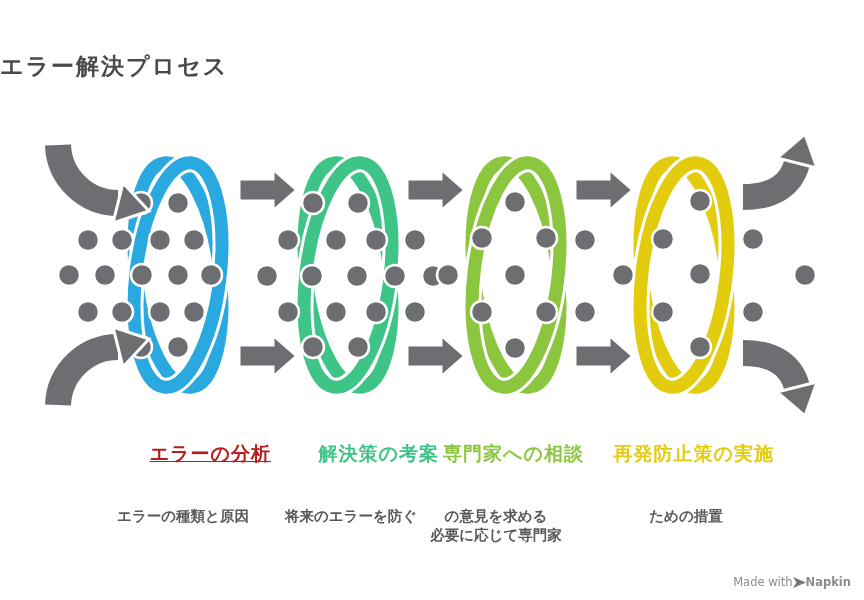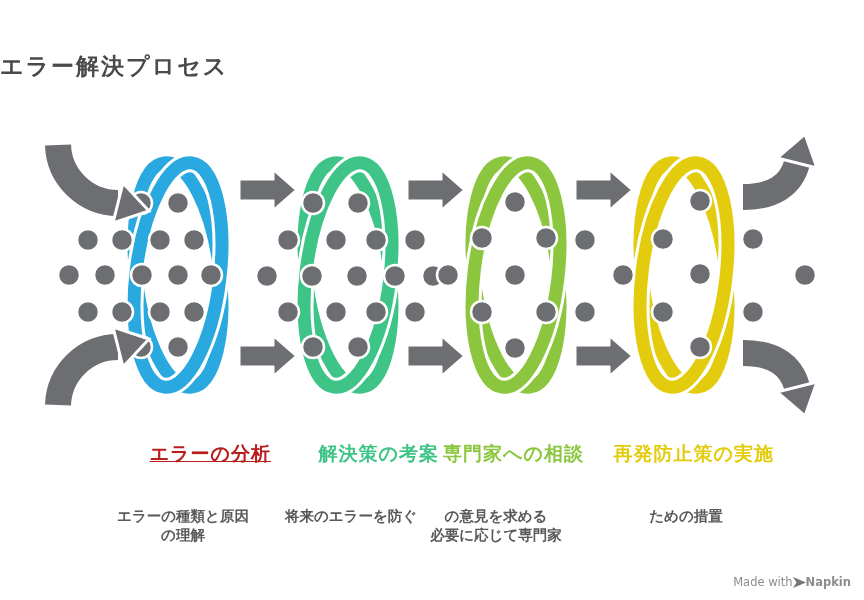--- a/index.html
+++ b/index.html
@@ -166,21 +166,20 @@
       <polygon class="curve-head" points="817,382 777,392 805,416"></polygon>
     </g>
   </svg>
 
   <div class="step-label" style="left:95px">
     <div class="step-title" style="color: #b91c1c; text-decoration: underline;">
       <div>エラーの分析</div>
     </div>
     <div class="step-sub">
       <div>エラーの種類と原因</div>
-      <div>の理解</div>
     </div>
   </div>
   <div class="step-label" style="left:263px">
     <div class="step-title" style="color: rgb(62, 196, 135);">
       <div>解決策の考案</div>
     </div>
     <div class="step-sub">
       <div>将来のエラーを防ぐ</div>
     </div>
   </div>

